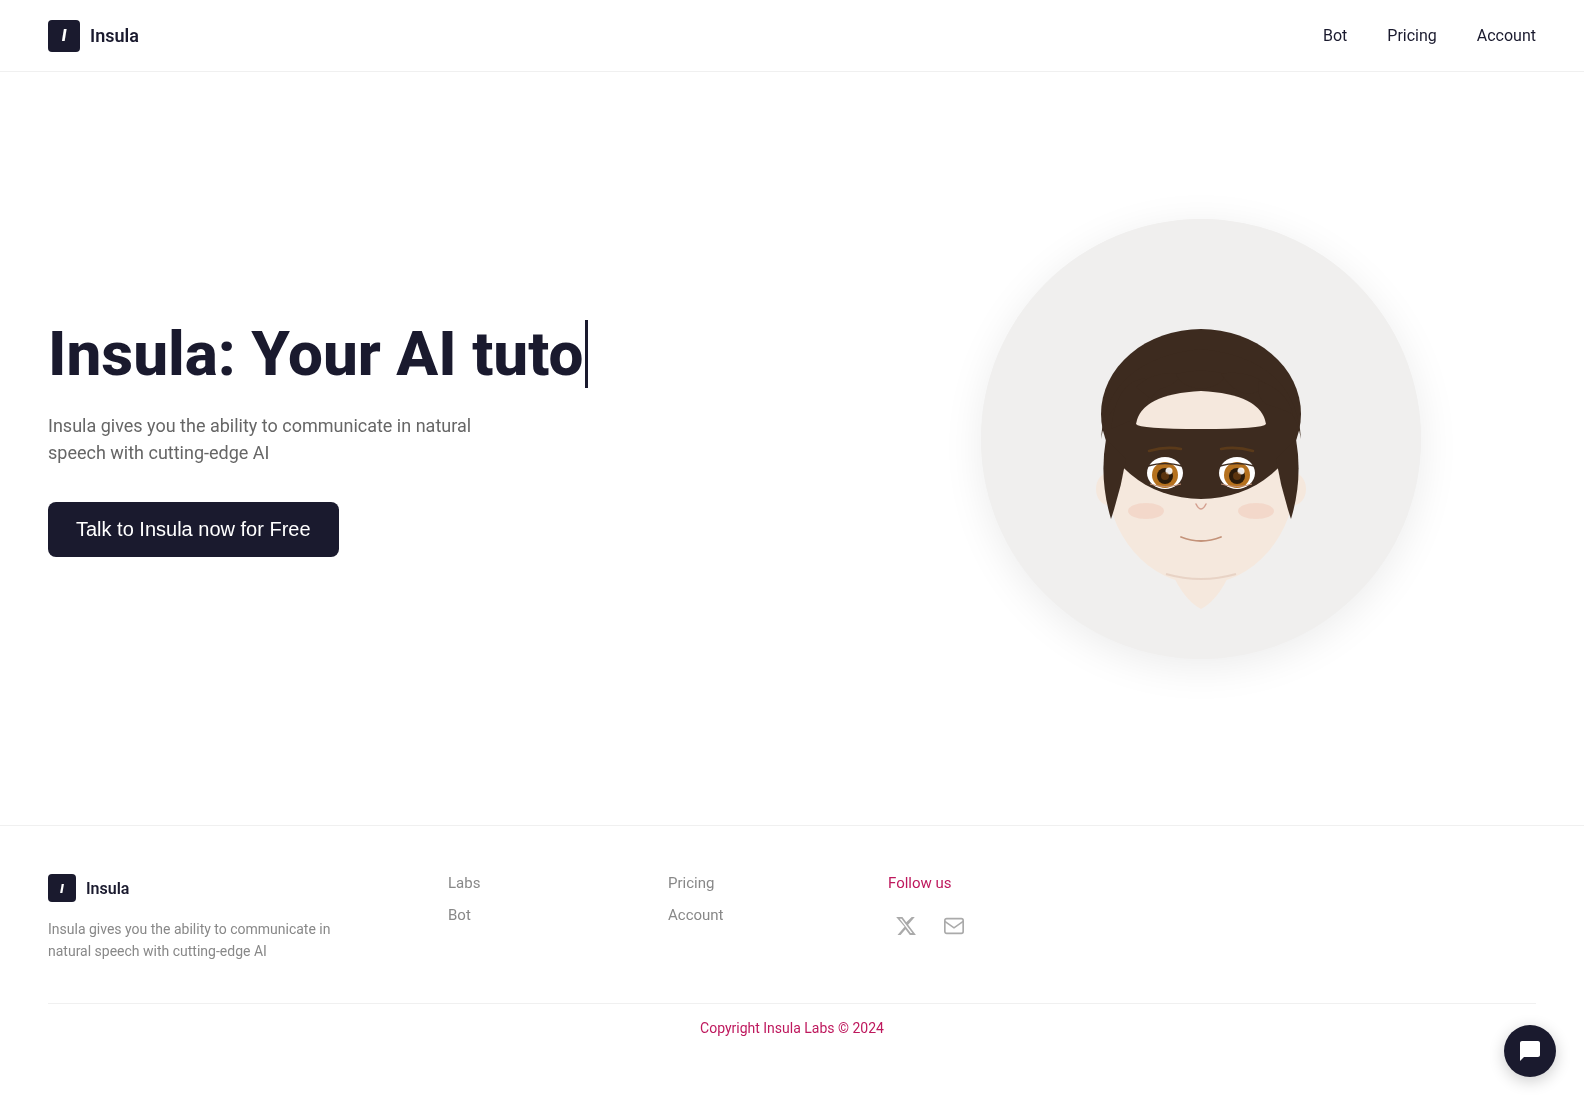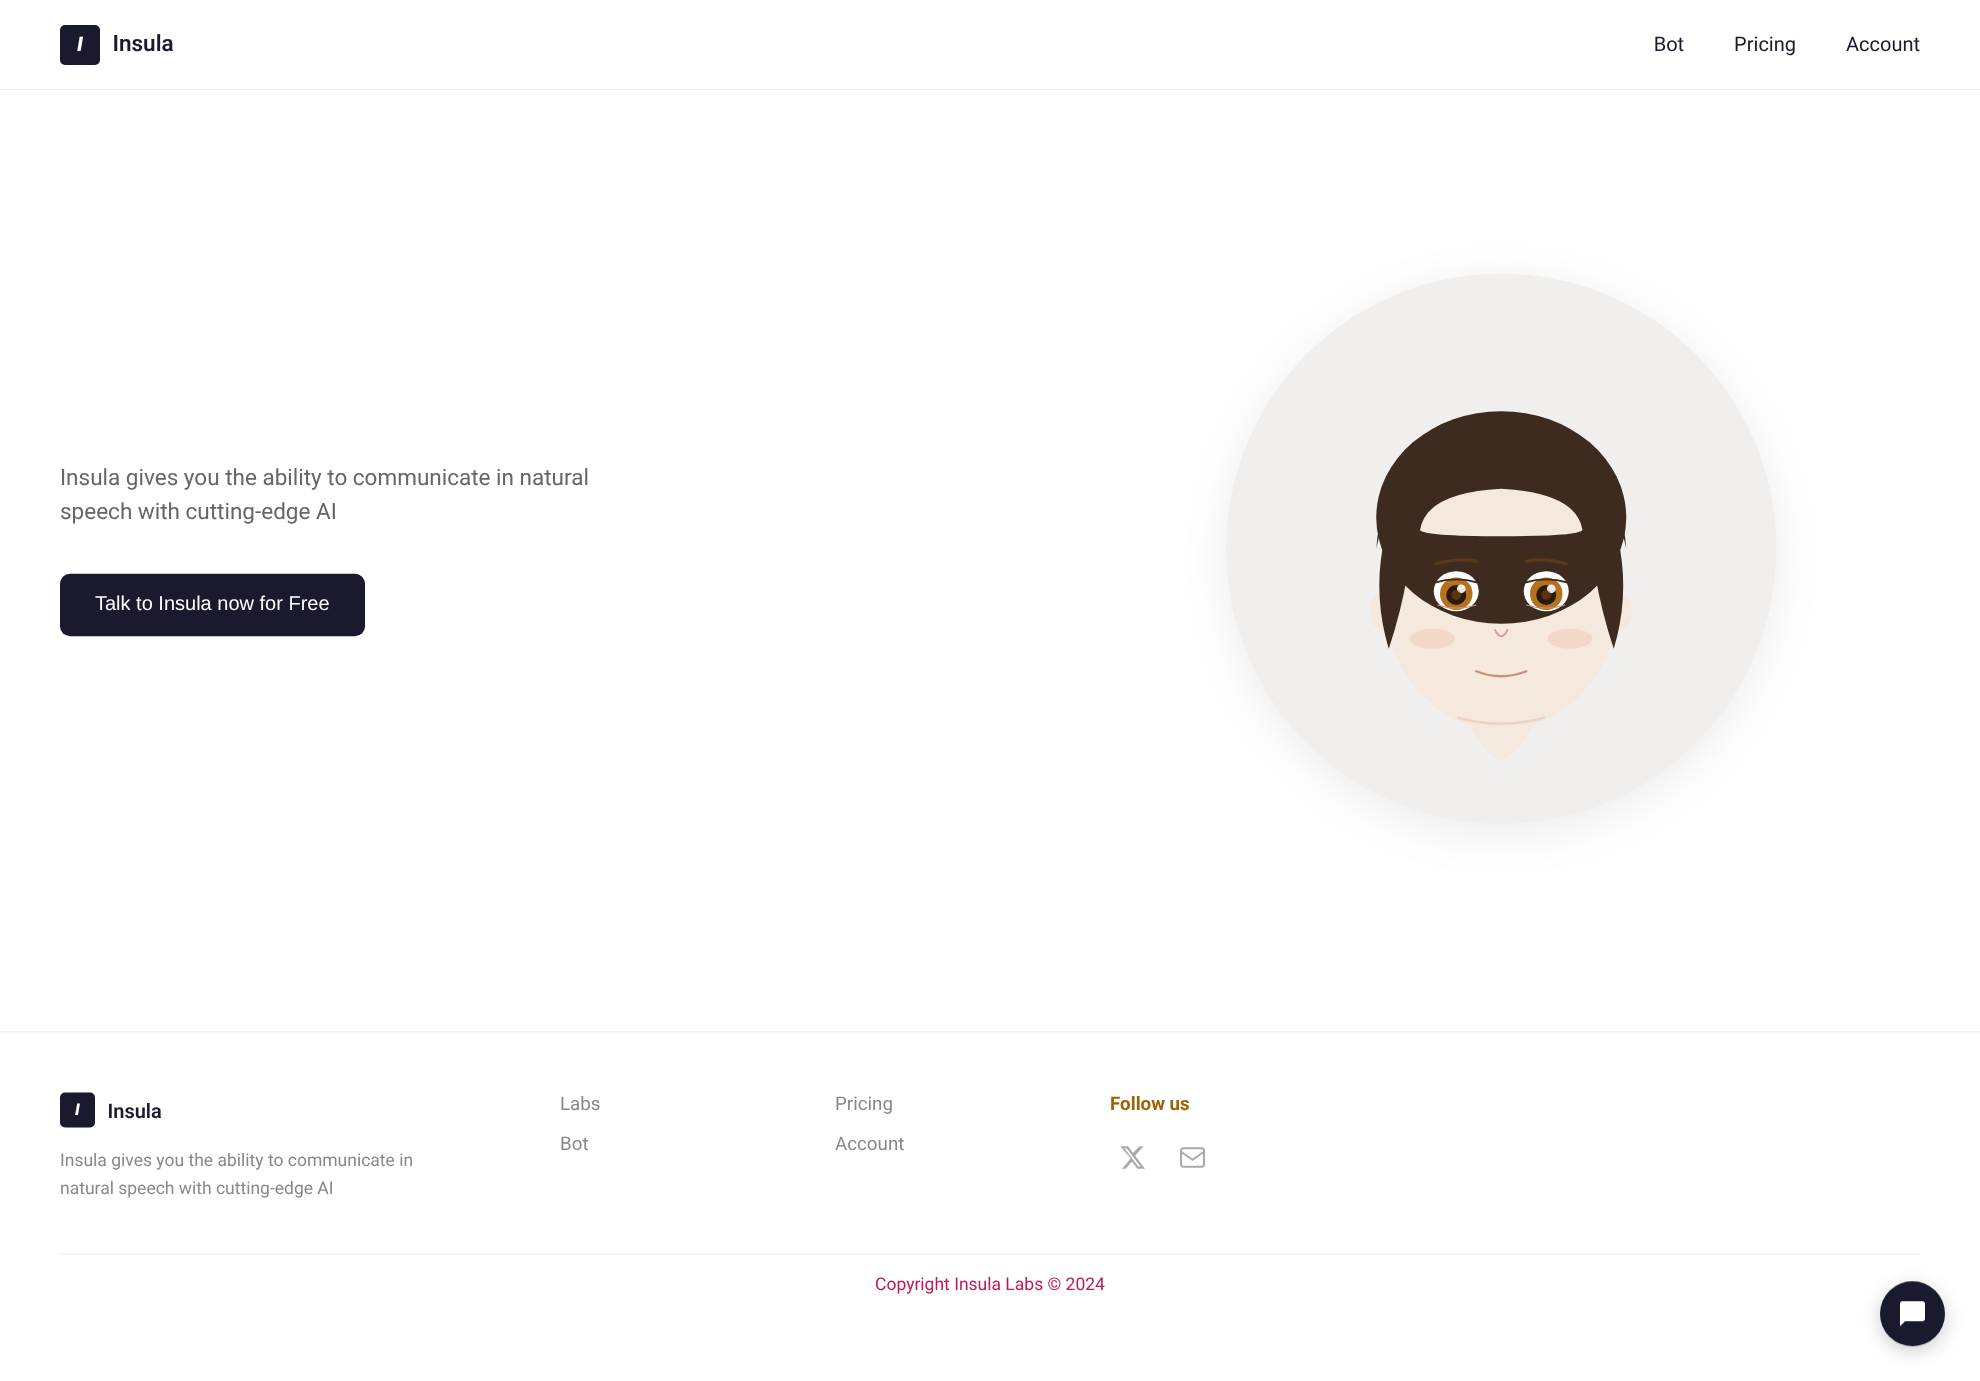--- a/index.html
+++ b/index.html
@@ -94,21 +94,21 @@
       color: #666;
       line-height: 1.5;
       margin-bottom: 36px;
       max-width: 480px;
     }
     .cta-button {
       background: #1a1a2e;
       color: #fff;
       border: none;
       padding: 16px 28px;
-      font-size: 16px;
+      font-size: 20px;
       font-weight: 500;
       border-radius: 8px;
       cursor: pointer;
       display: inline-block;
     }
 
     
     .hero-right {
       flex: 0 0 45%;
       display: flex;
@@ -184,22 +184,22 @@
       font-size: 15px;
       color: #888;
       text-decoration: none;
       margin-bottom: 14px;
     }
     .footer-social {
       flex: 1;
     }
     .footer-social-title {
       font-size: 15px;
-      font-weight: 700;
-      color: #a16207;
+      font-weight: 400;
+      color: #be185d;
       margin-bottom: 16px;
     }
     .social-icons {
       display: flex;
       gap: 12px;
     }
     .social-icon {
       width: 36px;
       height: 36px;
       display: flex;
@@ -250,20 +250,24 @@
   </div>
   <nav>
     <a href="#">Bot</a>
     <a href="#">Pricing</a>
     <a href="#">Account</a>
   </nav>
 </header>
 
 <section class="hero">
   <div class="hero-left">
+    <h1 class="hero-title">
+      <span class="hero-title-text">Insula: Your AI tuto</span>
+        <span class="cursor"></span>
+    </h1>
     <p class="hero-subtitle">Insula gives you the ability to communicate in natural speech with cutting-edge AI</p>
     <button class="cta-button">Talk to Insula now for Free</button>
   </div>
   <div class="hero-right">
     <div class="avatar-container">
 
       <svg class="avatar-svg" viewBox="0 0 440 440" xmlns="http://www.w3.org/2000/svg">
 
         <circle cx="220" cy="220" r="220" fill="#f0efee"></circle>
 

